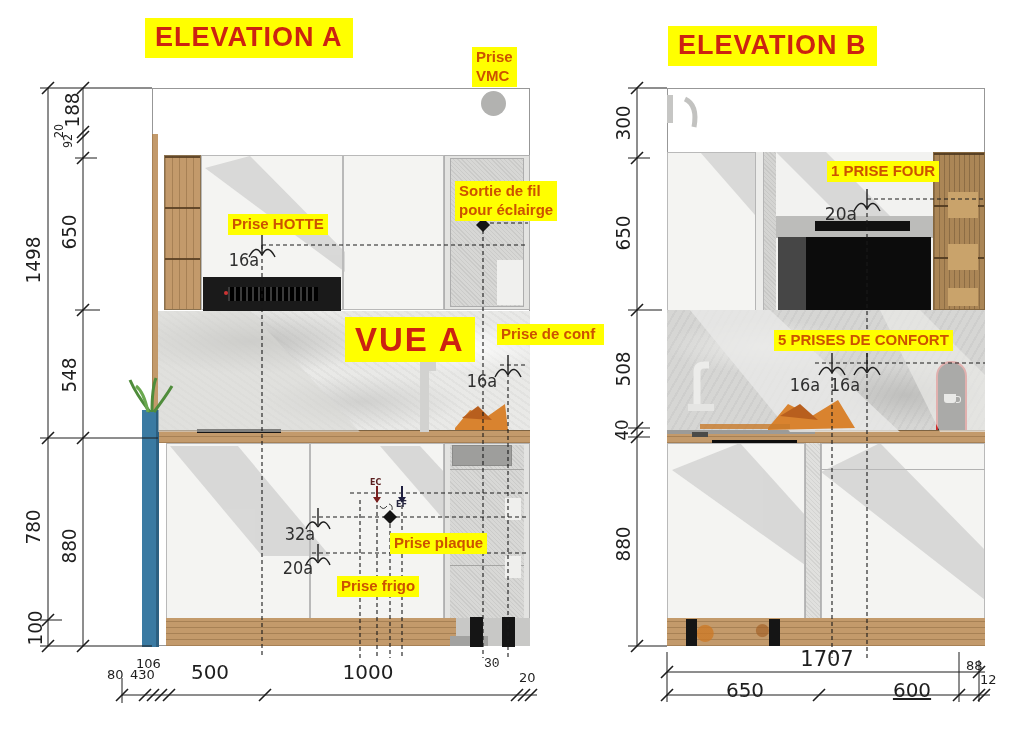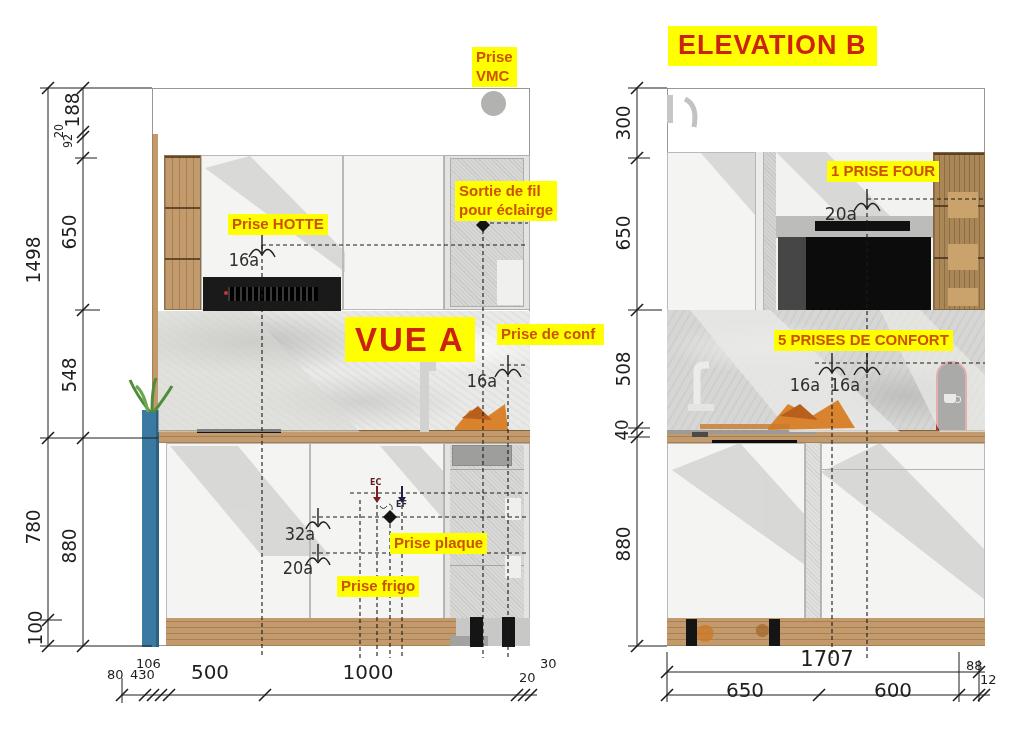--- a/index.html
+++ b/index.html
@@ -283,20 +283,21 @@
 
     <g>
       <line x1="377" y1="486" x2="377" y2="500" stroke="#7a1f1f" stroke-width="2"></line>
       <polygon points="373,497 381,497 377,503" fill="#7a1f1f"></polygon>
       <line x1="402" y1="486" x2="402" y2="500" stroke="#202040" stroke-width="2"></line>
       <polygon points="398,497 406,497 402,503" fill="#202040"></polygon>
       <path d="M380,506 q3,5 7,0 M389,504 q4,1 3,6" stroke="#3a3a3a" stroke-width="1" fill="none"></path>
     </g>
   </svg>
 
+  <div class="lbl title" style="left:145px;top:18px;">ELEVATION A</div>
   <div class="lbl" style="left:472px;top:47px;">Prise
 VMC</div>
   <div class="lbl" style="left:455px;top:175px;margin-top:6px;">Sortie de fil
 pour éclairge</div>
   <div class="lbl" style="left:228px;top:214px;">Prise HOTTE</div>
   <div class="lbl vue" style="left:345px;top:317px;">VUE A</div>
   <div class="lbl clip" style="left:497px;top:324px;">Prise de conf</div>
   <div class="lbl" style="left:347px;top:533px;margin-left:43px;">Prise plaque</div>
   <div class="lbl" style="left:337px;top:576px;">Prise frigo</div>
   <div class="lbl title" style="left:668px;top:26px;">ELEVATION B</div>
@@ -320,27 +321,27 @@
   <div class="dim rot sm" style="left:40px;top:123px;font-size:12px;">20</div>
   <div class="dim rot sm" style="left:49px;top:133px;font-size:12px;">92</div>
   <div class="dim rot" style="left:28px;top:221px;">650</div>
   <div class="dim rot" style="left:28px;top:364px;">548</div>
   <div class="dim rot" style="left:28px;top:535px;">880</div>
   <div class="dim sm" style="left:107px;top:667px;">80</div>
   <div class="dim sm" style="left:130px;top:667px;">430</div>
   <div class="dim sm" style="left:136px;top:656px;">106</div>
   <div class="dim" style="left:185px;top:660px;width:50px;">500</div>
   <div class="dim" style="left:338px;top:660px;width:60px;">1000</div>
-  <div class="dim sm" style="left:540px;top:656px;">30</div>
+  <div class="dim sm" style="left:484px;top:656px;font-family:Liberation Mono, monospace;">30</div>
   <div class="dim sm" style="left:519px;top:670px;">20</div>
 
   <div class="dim rot" style="left:582px;top:112px;">300</div>
   <div class="dim rot" style="left:582px;top:222px;">650</div>
   <div class="dim rot" style="left:582px;top:358px;">508</div>
   <div class="dim rot" style="left:582px;top:419px;font-size:18px;">40</div>
   <div class="dim rot" style="left:582px;top:533px;">880</div>
   <div class="dim" style="left:797px;top:647px;width:60px;font-size:21px;">1707</div>
   <div class="dim" style="left:720px;top:678px;width:50px;">650</div>
-  <div class="dim" style="left:868px;top:678px;width:50px;">600</div>
+  <div class="dim" style="left:887px;top:678px;width:50px;text-decoration:underline;">600</div>
   <div class="dim sm" style="left:966px;top:658px;">88</div>
   <div class="dim sm" style="left:980px;top:672px;">12</div>
 
 </div>
 
 </body></html>

